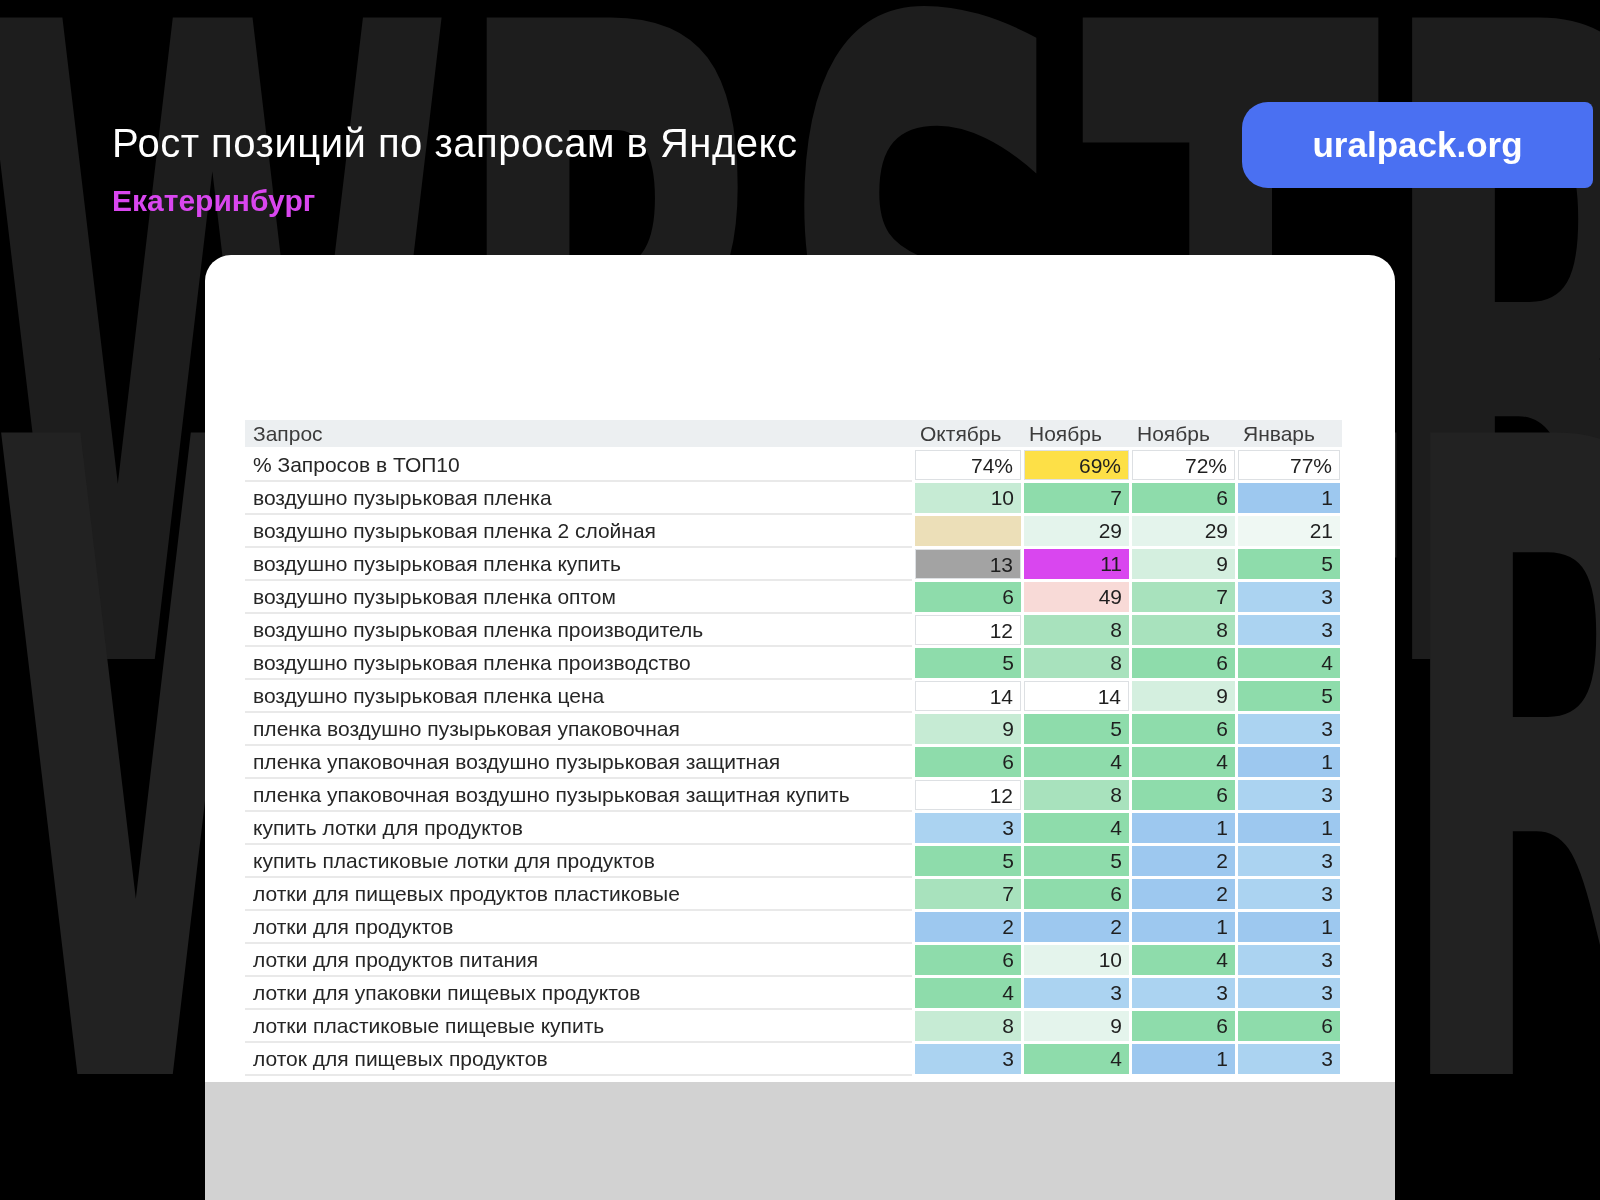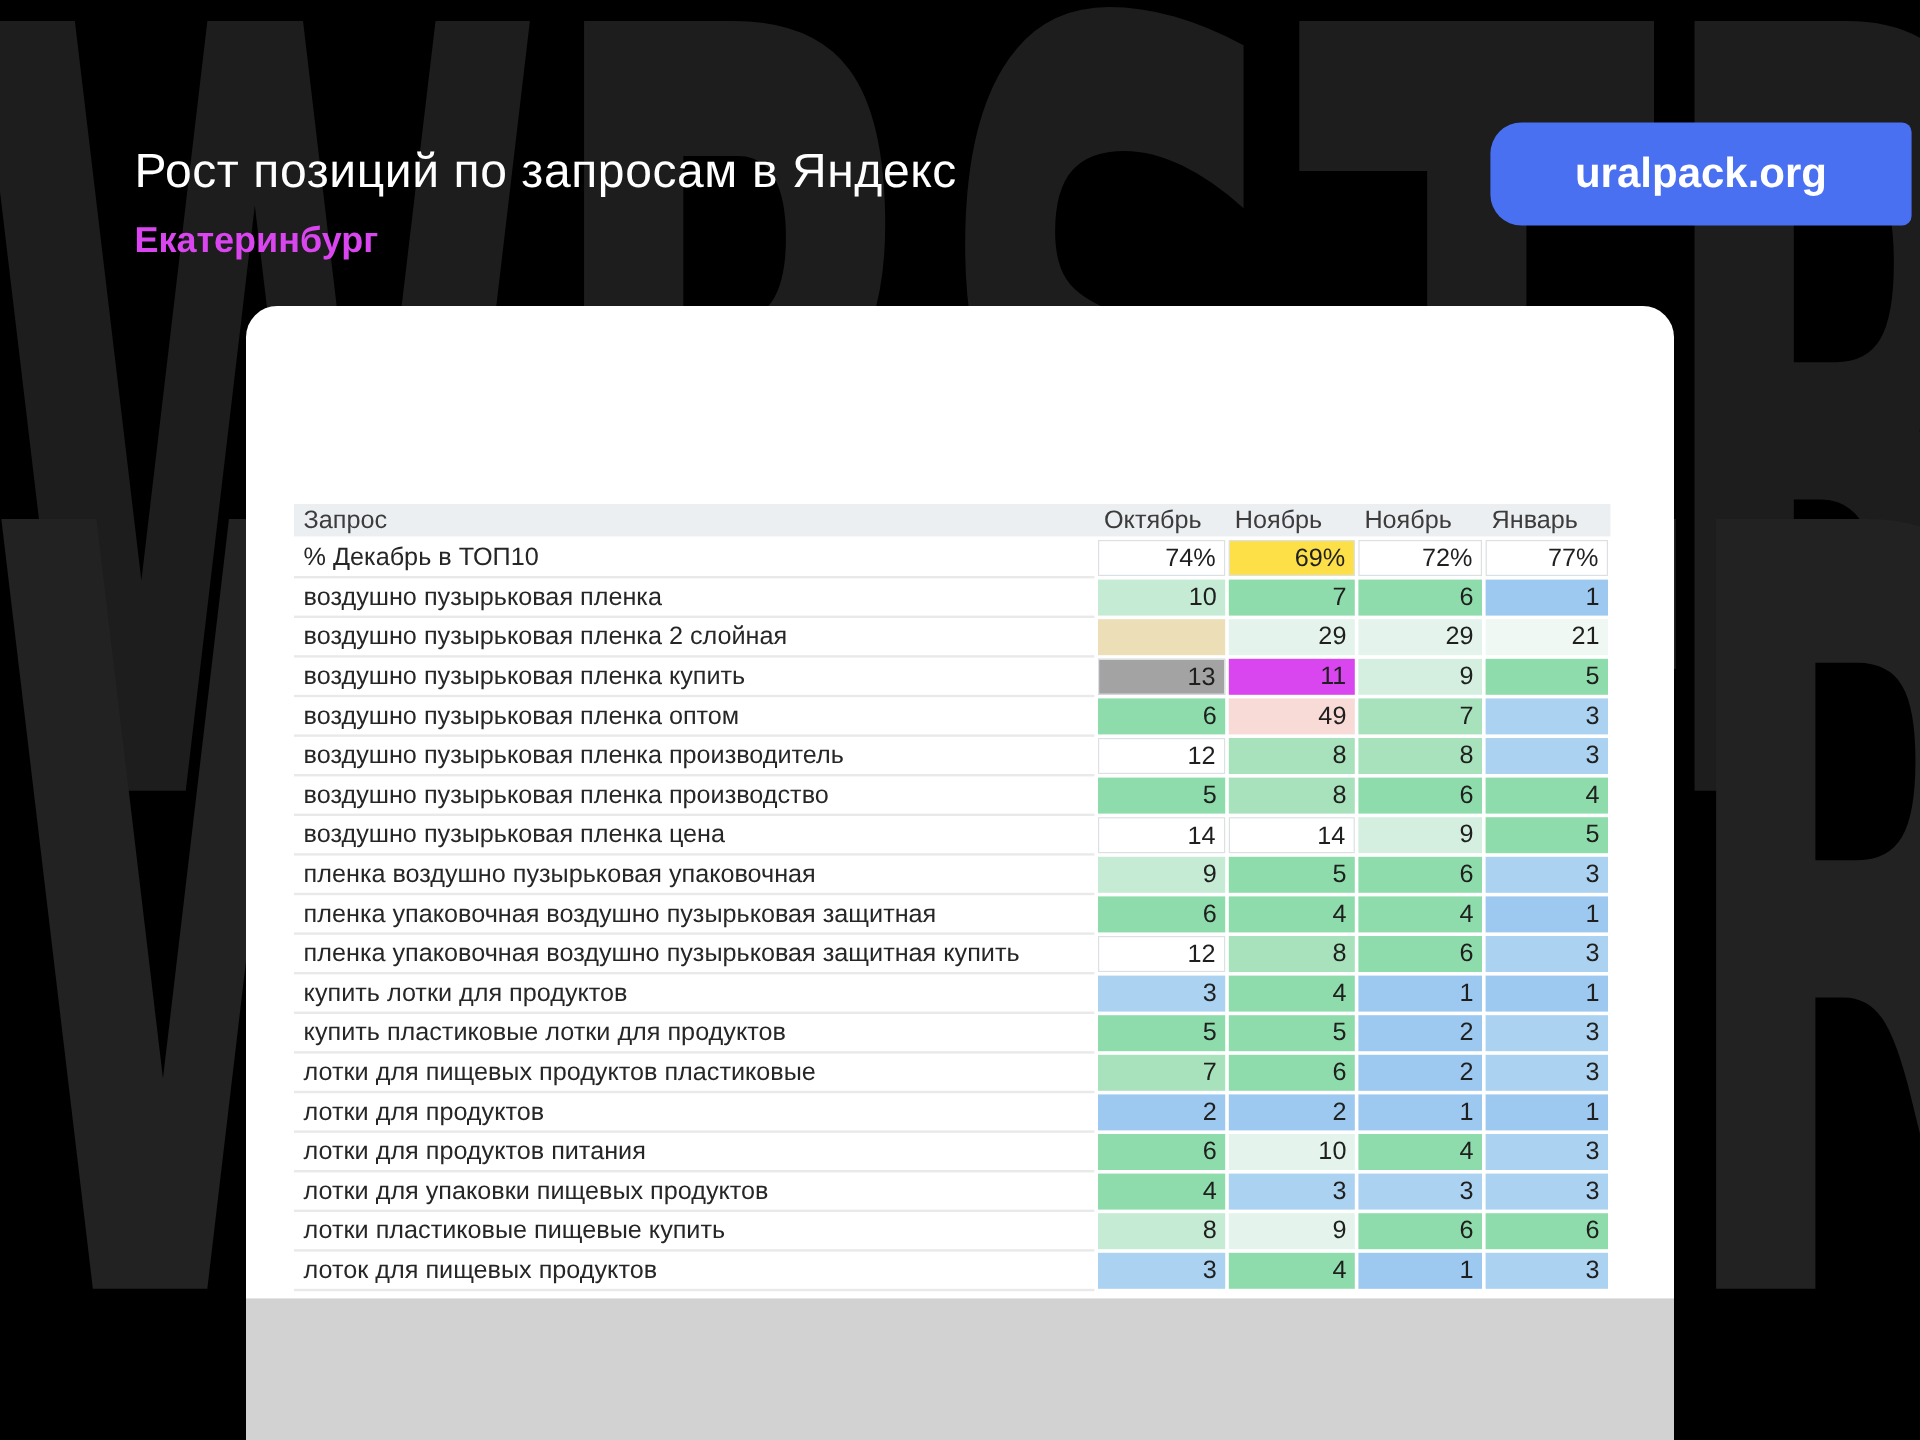--- a/index.html
+++ b/index.html
@@ -102,21 +102,21 @@
   <div class="ptable">
     <div class="thead" style="background: rgb(236, 239, 241);">
       <div class="qcell">Запрос</div>
       <div class="ncell mh c0">Октябрь</div>
       <div class="ncell mh c1">Ноябрь</div>
       <div class="ncell mh c2">Ноябрь</div>
       <div class="ncell mh c3">Январь</div>
     </div>
     <div>
         <div class="trow">
-          <div class="qcell">% Декабрь в ТОП10</div>
+          <div class="qcell">% Запросов в ТОП10</div>
           <div class="ncell c0 plain" style="background: rgb(255, 255, 255);">74%</div>
           <div class="ncell c1 plain" style="background: #fde047;">69%</div>
           <div class="ncell c2 plain" style="background: rgb(255, 255, 255);">72%</div>
           <div class="ncell c3 plain" style="background: rgb(255, 255, 255);">77%</div>
         </div>
         <div class="trow">
           <div class="qcell">воздушно пузырьковая пленка</div>
           <div class="ncell c0" style="background: rgb(198, 235, 212);">10</div>
           <div class="ncell c1" style="background: rgb(142, 220, 171);">7</div>
           <div class="ncell c2" style="background: rgb(142, 220, 171);">6</div>

